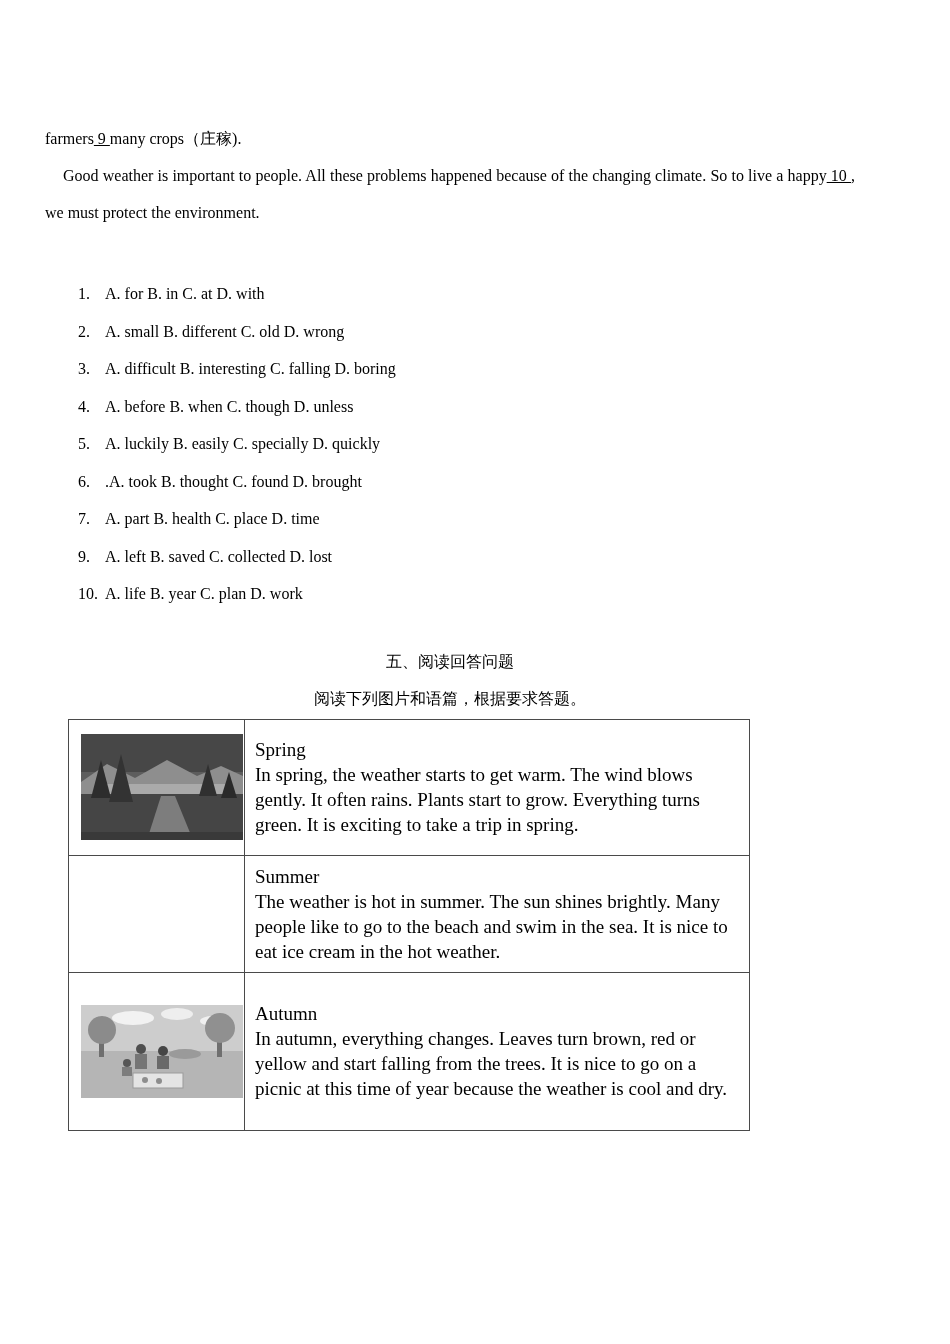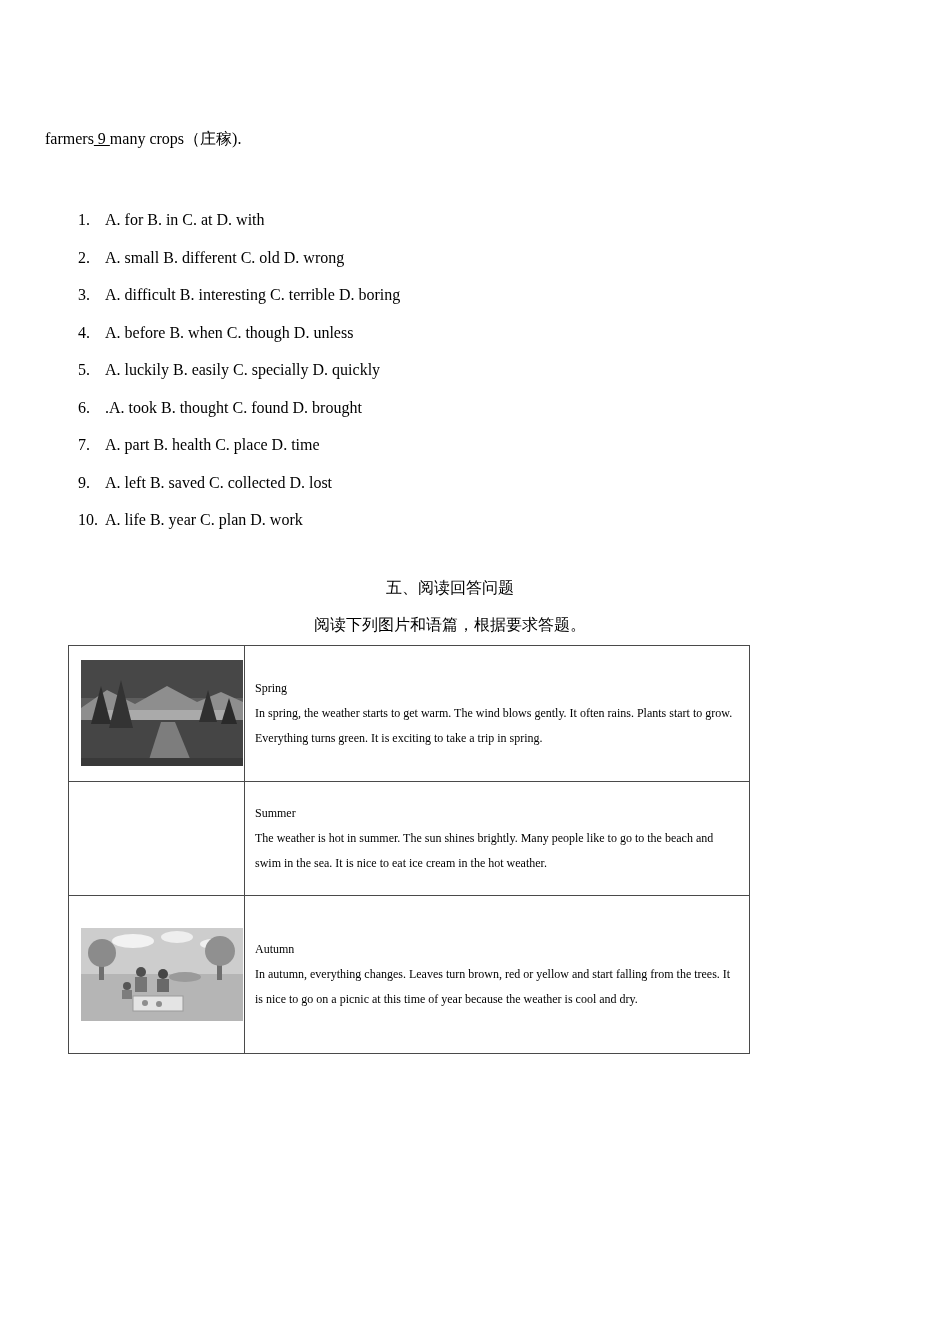--- a/index.html
+++ b/index.html
@@ -52,40 +52,41 @@
   .reading-table td {
     border: 1px solid #4a4a4a;
     vertical-align: middle;
   }
   .img-cell {
     width: 176px;
     padding: 6px 1px 6px 12px;
   }
   .text-cell {
     padding: 8px 12px 8px 10px;
-    font-size: 12px;
+    font-size: 19px;
     line-height: 25px;
   }
   .row-spring td { height: 136px; }
   .row-summer td { height: 114px; }
   .row-autumn td { height: 158px; }
   .cell-img { display: block; }
 </style>
 </head>
 <body>
 
 <div class="doc-content">
 
   <p class="body-line"><span>farmers</span><span class="blank"> 9 </span><span>many crops（庄稼).</span></p>
 
+  <p class="body-para"><span>Good weather is important to people. All these problems happened because of the changing climate. So to live a happy</span><span class="blank"> 10 </span><span>, we must protect the environment.</span></p>
 
   <div class="questions">
     <div class="question-row"><span class="q-num">1.</span><span>A. for B. in C. at D. with</span></div>
     <div class="question-row"><span class="q-num">2.</span><span>A. small B. different C. old D. wrong</span></div>
-    <div class="question-row"><span class="q-num">3.</span><span>A. difficult B. interesting C. terrible D. boring</span></div>
+    <div class="question-row"><span class="q-num">3.</span><span>A. difficult B. interesting C. falling D. boring</span></div>
     <div class="question-row"><span class="q-num">4.</span><span>A. before B. when C. though D. unless</span></div>
     <div class="question-row"><span class="q-num">5.</span><span>A. luckily B. easily C. specially D. quickly</span></div>
     <div class="question-row"><span class="q-num">6.</span><span>.A. took B. thought C. found D. brought</span></div>
     <div class="question-row"><span class="q-num">7.</span><span>A. part B. health C. place D. time</span></div>
     <div class="question-row"><span class="q-num">9.</span><span>A. left B. saved C. collected D. lost</span></div>
     <div class="question-row"><span class="q-num">10.</span><span>A. life B. year C. plan D. work</span></div>
   </div>
 
   <p class="section-title">五、阅读回答问题</p>
 

